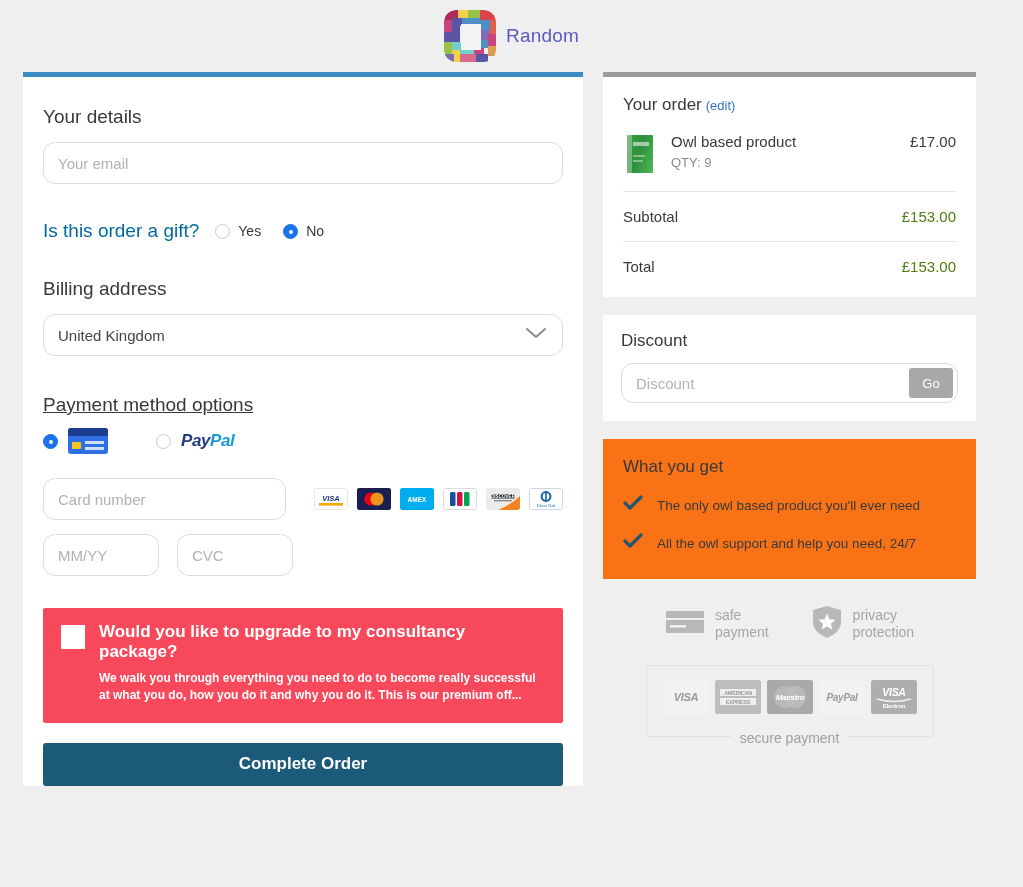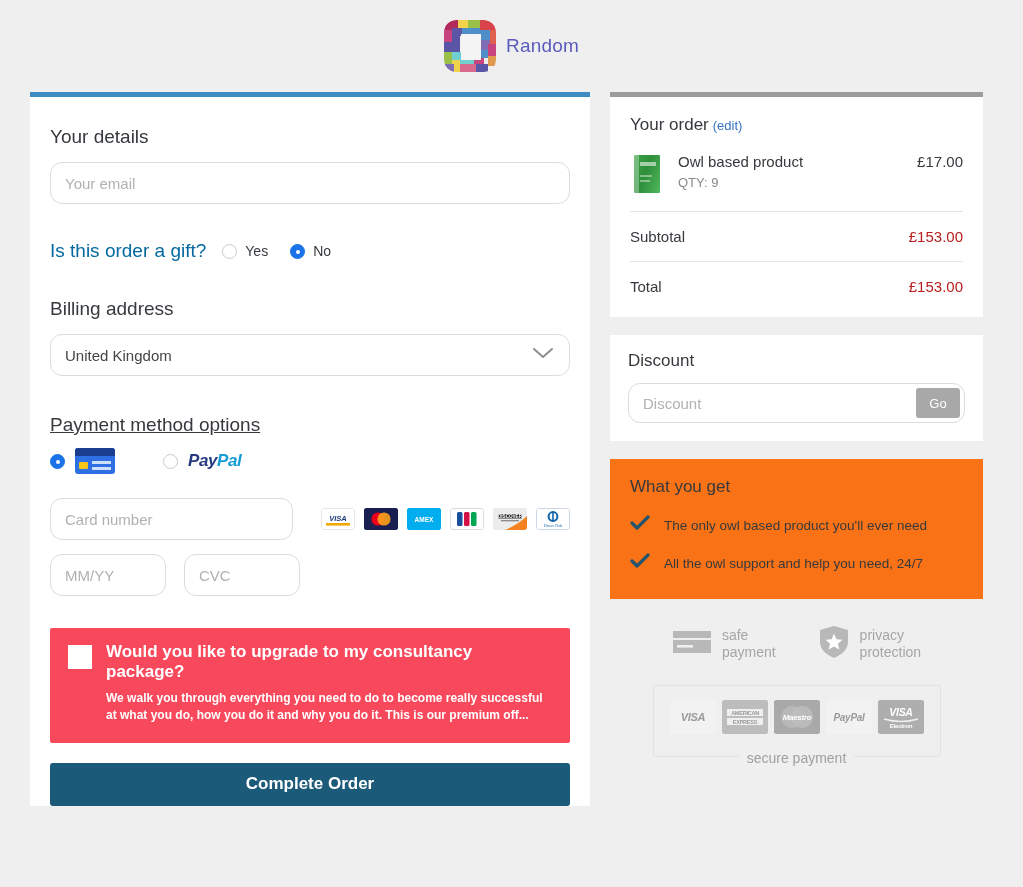--- a/index.html
+++ b/index.html
@@ -8,32 +8,32 @@
     width: 1023px; height: 887px;
     background: #efefef;
     font-family: "Liberation Sans", sans-serif;
     -webkit-font-smoothing: antialiased;
   }
   .page { position: relative; width: 1023px; height: 887px; overflow: hidden; }
 
   
   .brand-header {
     display: flex; align-items: center; justify-content: center;
-    gap: 10px; height: 92px;
+    gap: 10px; height: 72px;
   }
   .logo-mark {
     width: 52px; height: 52px; border-radius: 12px; overflow: hidden;
     display: block; position: relative;
   }
   .brand-name {
     font-size: 19px; color: #5b5bbf; letter-spacing: .2px;
   }
 
   
-  .cols { display: flex; align-items: flex-start; gap: 20px; padding: 0 30px; }
+  .cols { display: flex; align-items: flex-start; gap: 20px; padding: 0 23px; }
   .col-left { width: 560px; flex: none; }
   .col-right { width: 373px; flex: none; }
 
   
   .form-card {
     background: #fff;
     border-top: 5px solid #3d8dc4;
     padding: 20px 20px 0 20px;
     min-height: 663px;
   }
@@ -141,21 +141,21 @@
                  background: rgba(255,255,255,.40); }
 
   .item-mid { flex: 1; margin-left: 14px; }
   .item-name { font-size: 15px; color: #36393d; }
   .item-qty { font-size: 13px; color: #8a8a8a; margin-top: 5px; }
   .item-price { font-size: 15px; color: #36393d; }
 
   .hr { height: 1px; background: #e4e4e4; margin: 16px 0; }
   .tot-row { display: flex; justify-content: space-between; align-items: flex-start; }
   .tot-label { font-size: 15px; color: #36393d; }
-  .tot-val { font-size: 15px; color: #b91c1c; }
+  .tot-val { font-size: 15px; color: #4d7c0f; }
 
   .discount-panel { margin-top: 18px; padding: 16px 18px 18px 18px; }
   .discount-title { font-size: 17px; color: #36393d; margin-bottom: 12px; }
   .discount-row { position: relative; }
   .discount-row .txt-input { padding-right: 60px; height: 40px; }
   .go-btn {
     position: absolute; right: 5px; top: 5px; height: 30px; width: 44px;
     background: #a8a8a8; color: #fff; border: 0; border-radius: 3px;
     font-size: 13px; font-family: "Liberation Sans", sans-serif; cursor: pointer;
   }

